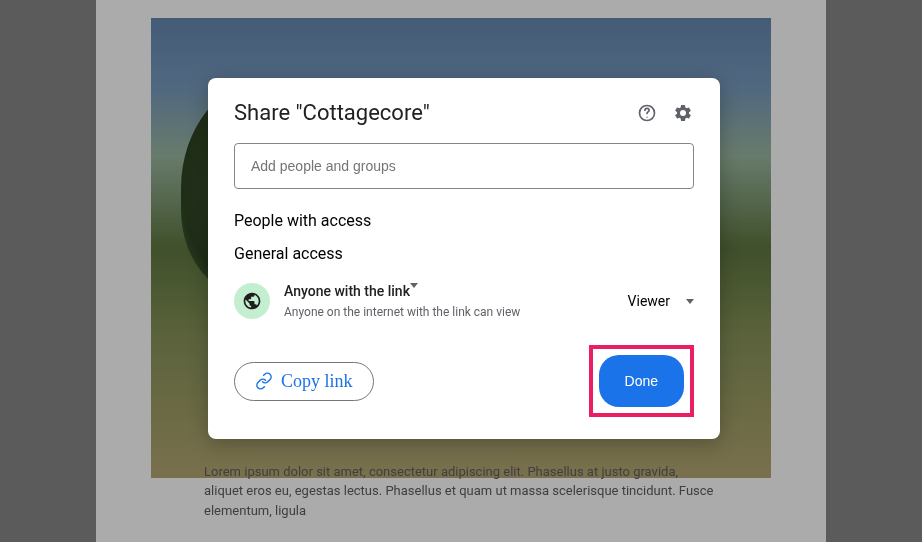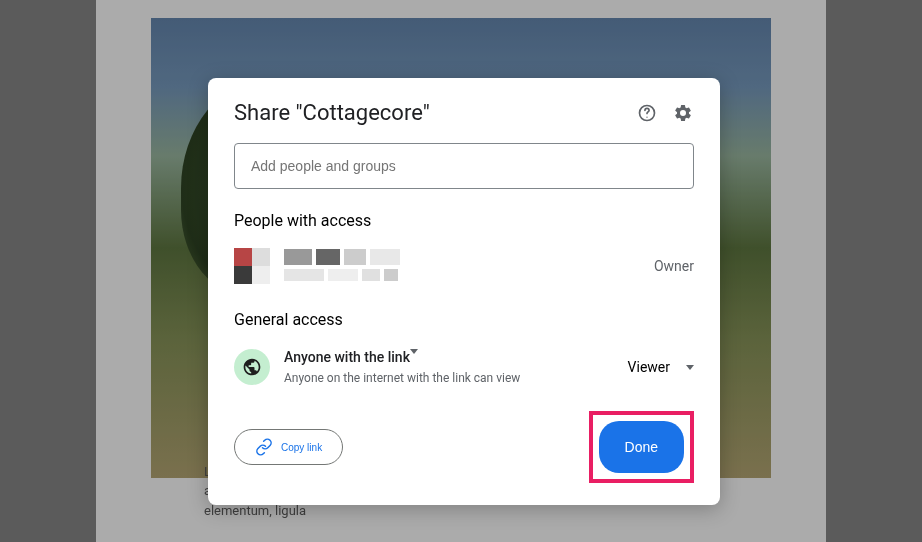--- a/index.html
+++ b/index.html
@@ -200,25 +200,26 @@
       align-items: center;
       justify-content: space-between;
     }
     .copy-link-btn {
       display: flex;
       align-items: center;
       gap: 8px;
       border: 1px solid #747775;
       border-radius: 20px;
       padding: 8px 20px;
-      font-size: 10px;
+      font-size: 18px;
       font-weight: 500;
       color: #1a73e8;
       cursor: pointer;
       background: #fff;
+      font-family: Liberation Serif, serif;
     }
     .done-wrap {
       border: 4px solid #e91e63;
       padding: 6px;
     }
     .done-btn {
       background: #1a73e8;
       color: #fff;
       border: none;
       border-radius: 20px;
@@ -261,43 +262,20 @@
           <path d="M19.14 12.94c.04-.3.06-.61.06-.94 0-.32-.02-.64-.07-.94l2.03-1.58a.49.49 0 00.12-.61l-1.92-3.32a.49.49 0 00-.59-.22l-2.39.96c-.5-.38-1.03-.7-1.62-.94l-.36-2.54a.48.48 0 00-.48-.41h-3.84a.48.48 0 00-.48.41l-.36 2.54c-.59.24-1.13.57-1.62.94l-2.39-.96a.48.48 0 00-.59.22L2.72 8.83a.49.49 0 00.12.61l2.03 1.58c-.05.3-.07.63-.07.94s.02.64.07.94l-2.03 1.58a.49.49 0 00-.12.61l1.92 3.32c.12.22.37.29.59.22l2.39-.96c.5.38 1.03.7 1.62.94l.36 2.54c.04.24.24.41.48.41h3.84c.24 0 .44-.17.48-.41l.36-2.54c.59-.24 1.13-.56 1.62-.94l2.39.96c.22.08.47 0 .59-.22l1.92-3.32a.49.49 0 00-.12-.61l-2.01-1.58zM12 15.6A3.6 3.6 0 1112 8.4a3.6 3.6 0 010 7.2z"></path>
         </svg>
       </div>
     </div>
   </div>
 
   <input class="add-input" type="text" placeholder="Add people and groups" style="">
 
   <div class="section-title">People with access</div>
 
-  <div class="person-row">
-    <div class="avatar-blur">
-      <div></div>
-        <div></div>
-        <div></div>
-        <div></div>
-    </div>
-    <div class="name-blur">
-      <div class="blur-line1">
-          <div></div>
-          <div></div>
-          <div></div>
-          <div></div>
-        </div>
-      <div class="blur-line2">
-          <div></div>
-          <div></div>
-          <div></div>
-          <div></div>
-        </div>
-    </div>
-    <div class="role-label">Owner</div>
-  </div>
 
   <div class="section-title">General access</div>
 
   <div class="general-row">
     <div class="globe-badge">
       <svg width="20" height="20" viewBox="0 0 24 24" fill="currentColor">
         <path d="M12 2C6.48 2 2 6.48 2 12s4.48 10 10 10 10-4.48 10-10S17.52 2 12 2zm-1 17.93c-3.95-.49-7-3.85-7-7.93 0-.62.08-1.21.21-1.79L9 15v1c0 1.1.9 2 2 2v1.93zm6.9-2.54c-.26-.81-1-1.39-1.9-1.39h-1v-3c0-.55-.45-1-1-1H8v-2h2c.55 0 1-.45 1-1V7h2c1.1 0 2-.9 2-2v-.41c2.93 1.19 5 4.06 5 7.41 0 2.08-.8 3.97-2.1 5.39z"></path>
       </svg>
     </div>
     <div class="access-info">

